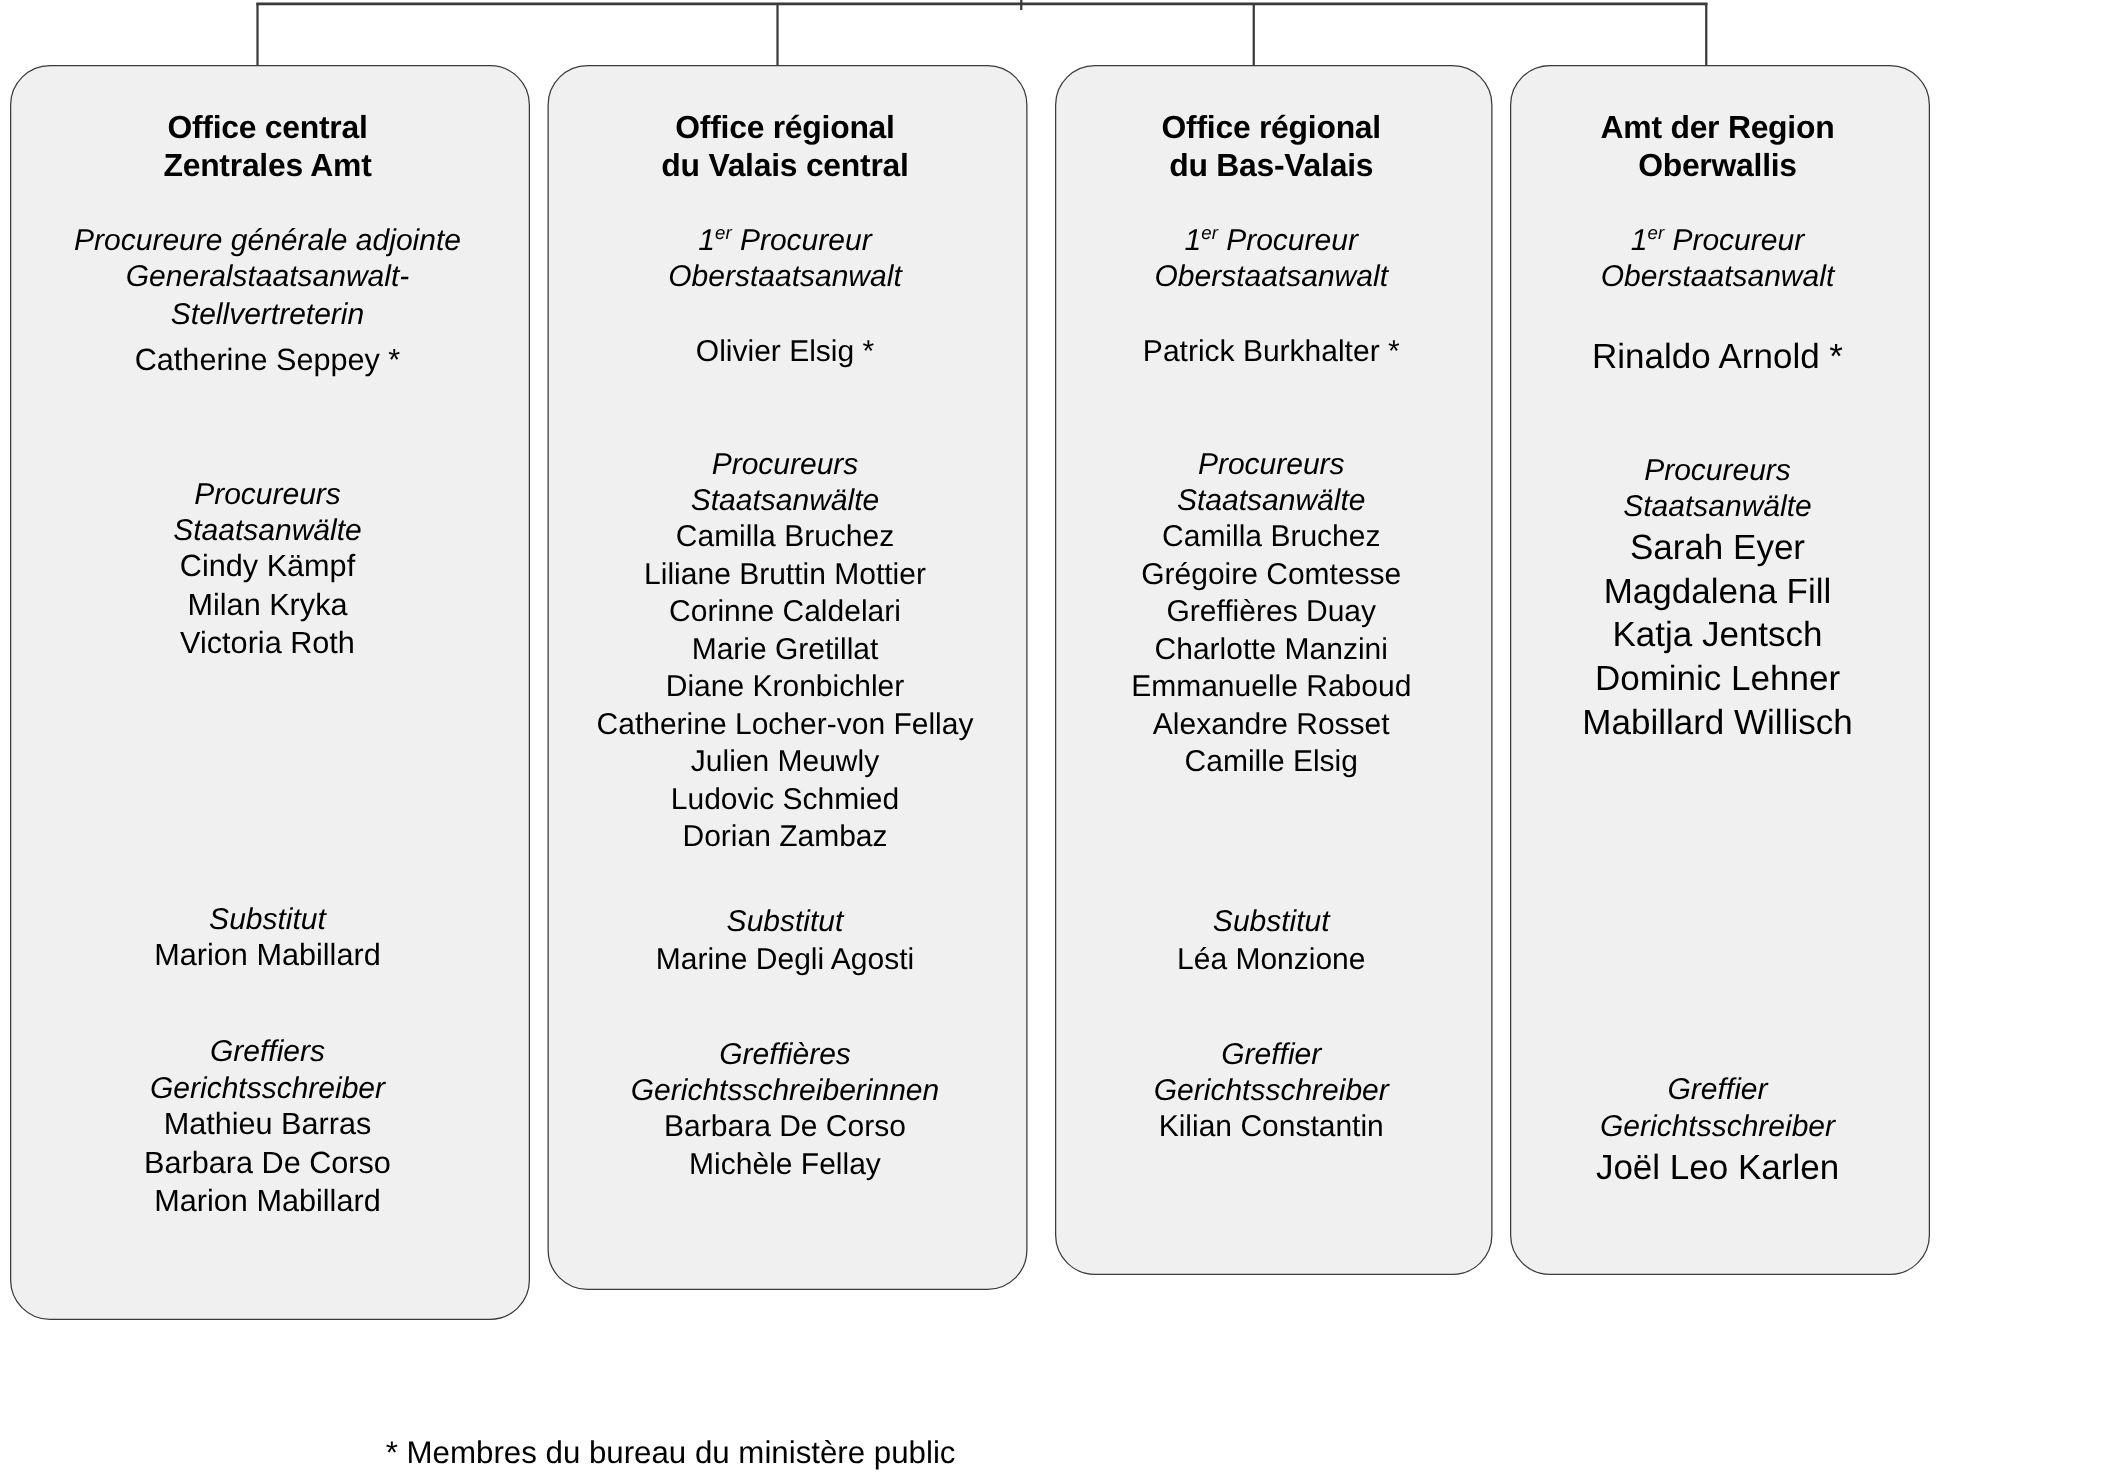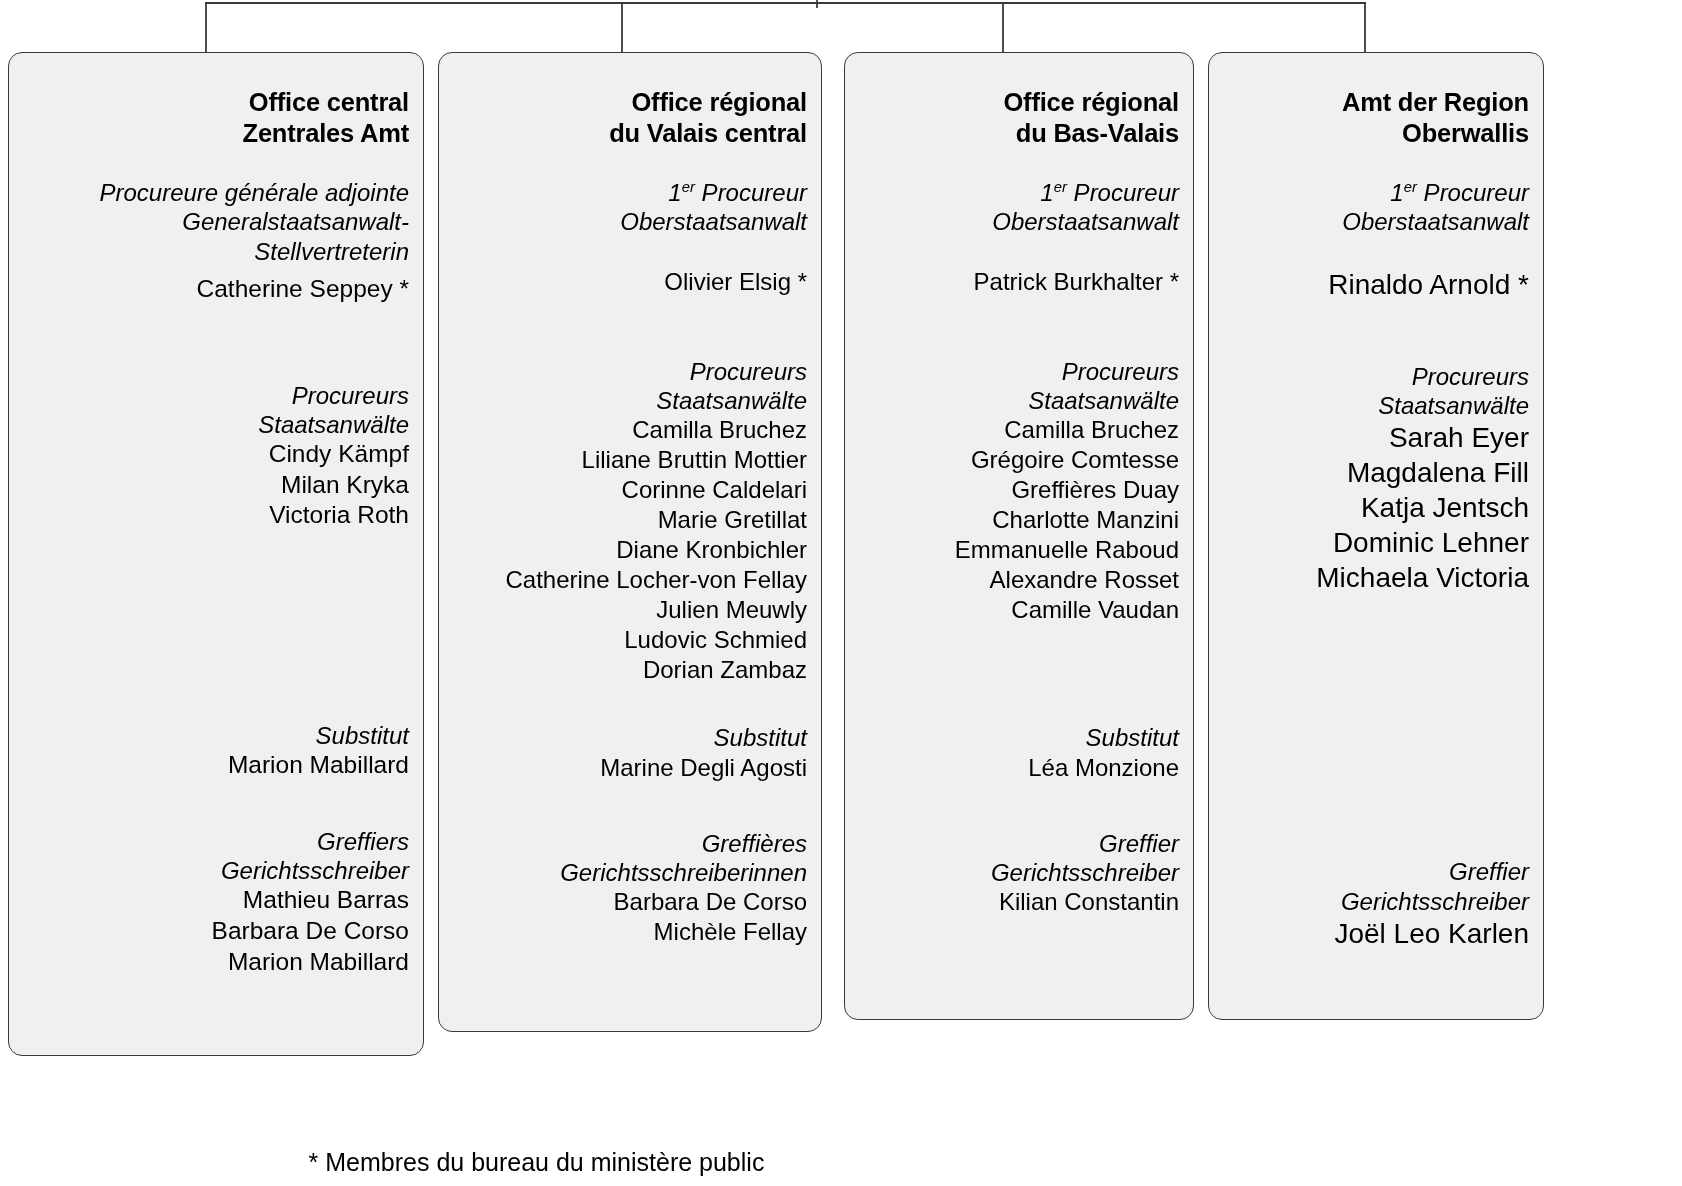--- a/index.html
+++ b/index.html
@@ -32,25 +32,25 @@
     width: 1682px;
     height: 1004px;
     display: flex;
     flex-direction: row;
     align-items: flex-start;
   }
 
   .org-box {
     background: #f0f0f0;
     border: 1.3px solid #3a3a3a;
-    border-radius: 14px;
+    border-radius: 32px;
     box-sizing: border-box;
     position: relative;
     padding: 34px 14px 18px 10px;
-    text-align: right;
+    text-align: center;
   }
 
   
   .col-1 { width: 416px; margin-left: 8px;  height: 1004px; }
   .col-2 { width: 384px; margin-left: 14px; height: 980px; }
   .col-3 { width: 350px; margin-left: 22px; height: 968px; }
   .col-4 { width: 336px; margin-left: 14px; height: 968px; }
 
   .box-title {
     font-weight: bold;
@@ -201,21 +201,21 @@
     <div class="gap-sm"></div>
 
     <div class="role-label">Procureurs
 Staatsanwälte</div>
     <div class="person">Camilla Bruchez</div>
     <div class="person">Grégoire Comtesse</div>
     <div class="person">Greffières Duay</div>
     <div class="person">Charlotte Manzini</div>
     <div class="person">Emmanuelle Raboud</div>
     <div class="person">Alexandre Rosset</div>
-    <div class="person">Camille Vaudan</div>
+    <div class="person">Camille Elsig</div>
 
     <div style="height:98px"></div>
 
     <div class="role-label">Substitut</div>
     <div class="person">Léa Monzione</div>
 
     <div class="gap-lg"></div>
 
     <div class="role-label">Greffier
 Gerichtsschreiber</div>
@@ -233,21 +233,21 @@
 
     <div class="gap-lg"></div>
     <div class="gap-sm"></div>
 
     <div class="role-label">Procureurs
 Staatsanwälte</div>
     <div class="person">Sarah Eyer</div>
     <div class="person">Magdalena Fill</div>
     <div class="person">Katja Jentsch</div>
     <div class="person">Dominic Lehner</div>
-    <div class="person">Michaela Victoria</div>
+    <div class="person">Mabillard Willisch</div>
 
     <div style="height:262px"></div>
 
     <div class="role-label">Greffier
 Gerichtsschreiber</div>
     <div class="person">Joël Leo Karlen</div>
   </div>
 
 </div>
 

